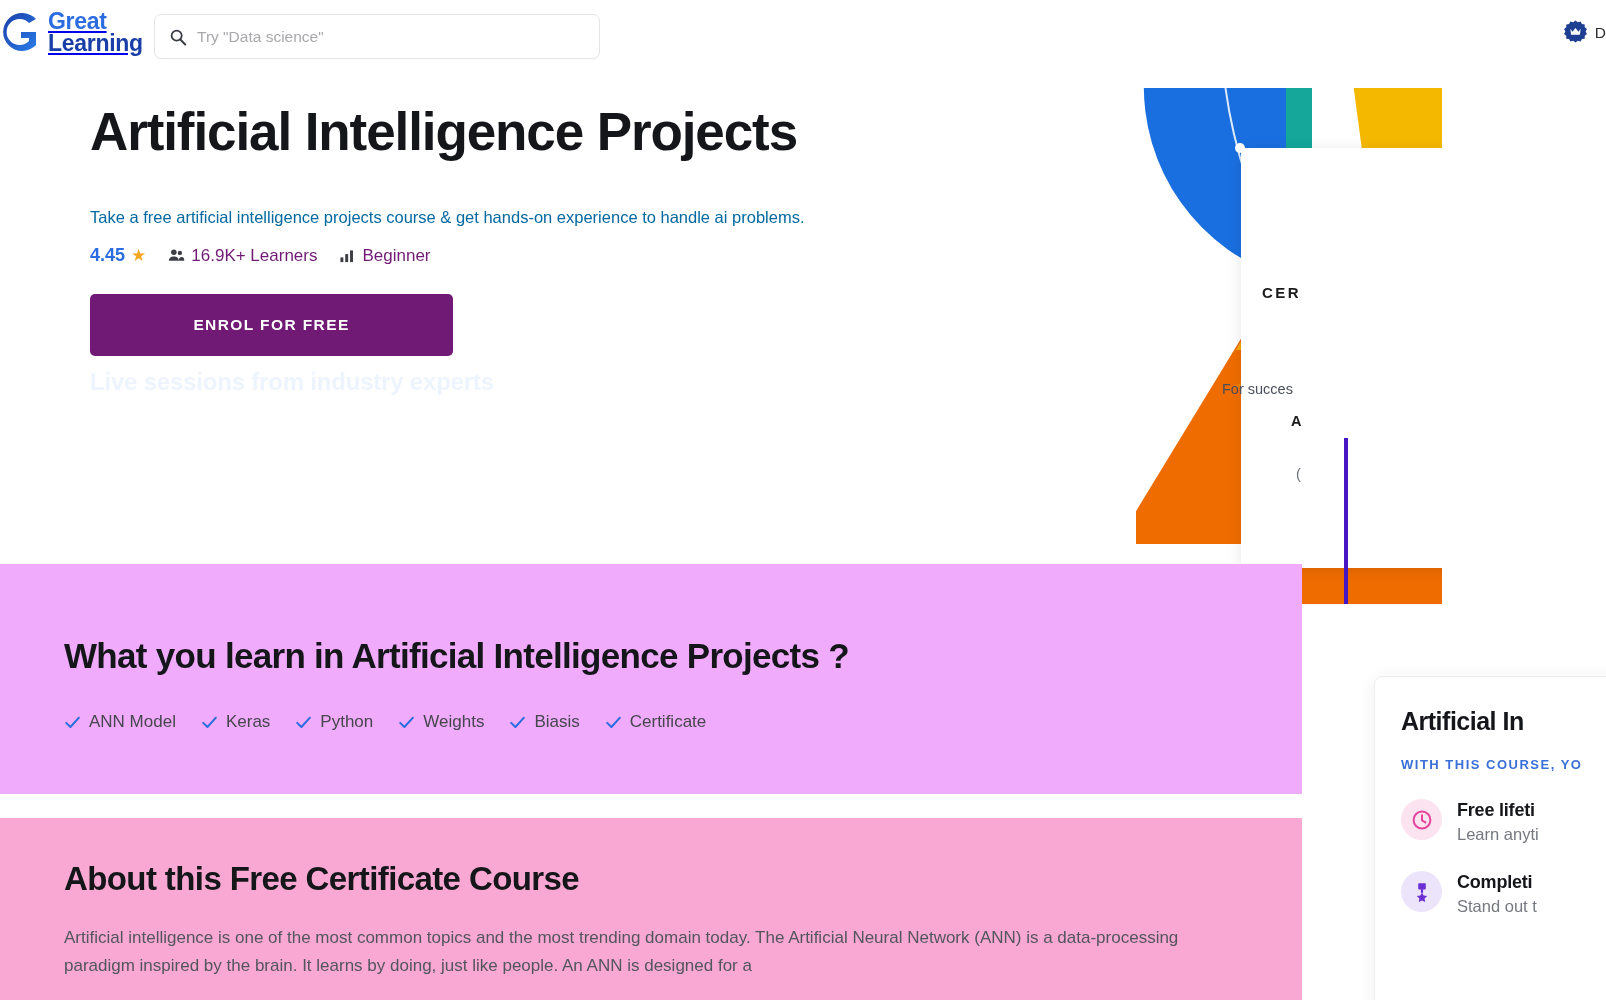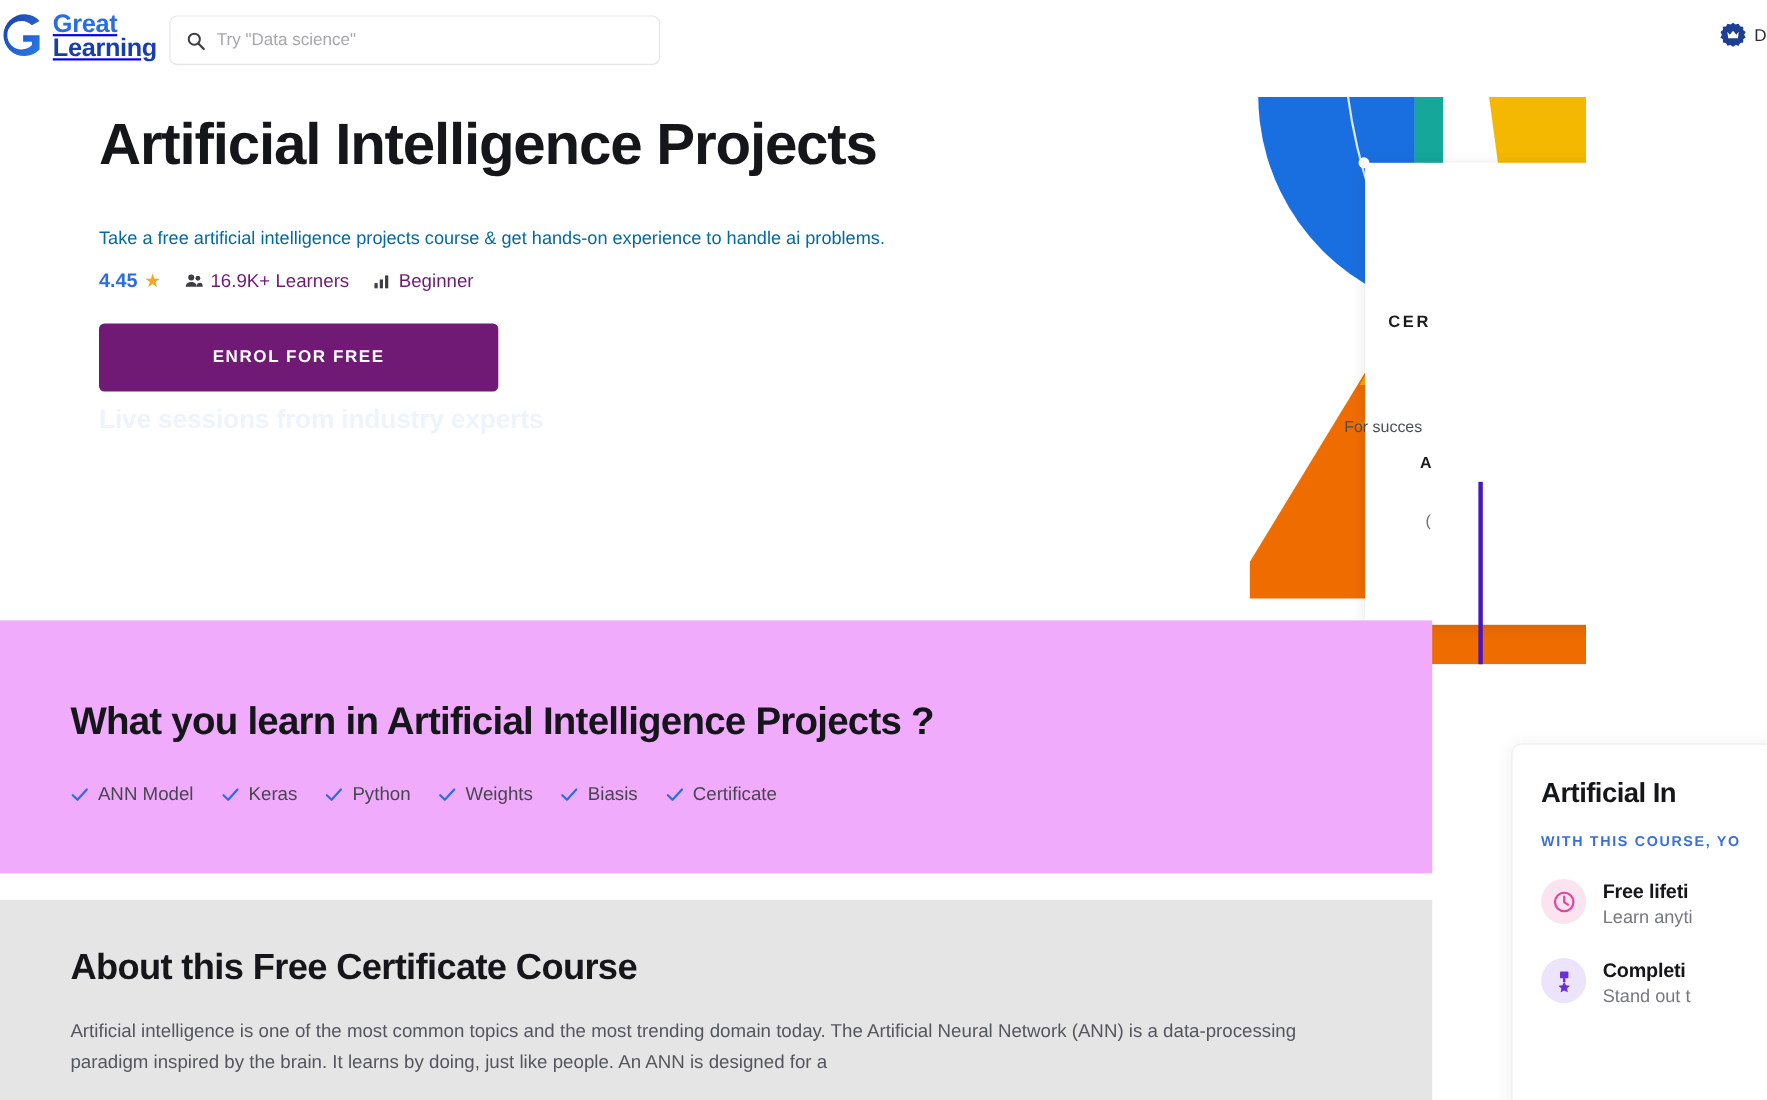--- a/index.html
+++ b/index.html
@@ -142,21 +142,21 @@
     position:absolute; left:64px; top:136px;
     display:flex; align-items:center; gap:25px;margin-top:12px;
   }
   .learn-tag { display:flex; align-items:center; gap:8px; }
   .check-ic { width:17px; height:17px; flex:none; }
   .learn-tag-label { font-size:17px; color:#45474d; white-space:nowrap; }
 
   
   .about {
     position:absolute; top:818px; left:0;
-    width:1302px; height:182px; background:#e5e5e5;
+    width:1302px; height:182px; background:#f9a8d4;
   }
   .about-title {
     position:absolute; left:64px; top:42px;
     font-size:33px; font-weight:bold; color:#15161a;
     letter-spacing:-0.6px; white-space:nowrap;
   }
   .about-body {
     position:absolute; left:64px; top:106px;
     width:1150px;
     font-size:17px; line-height:1.62; color:#53565d;

